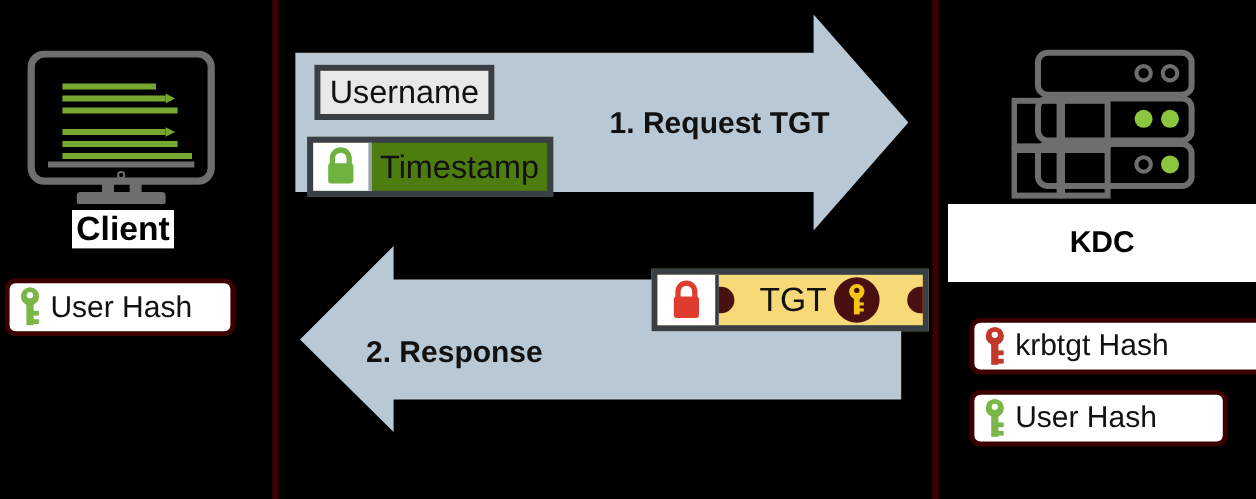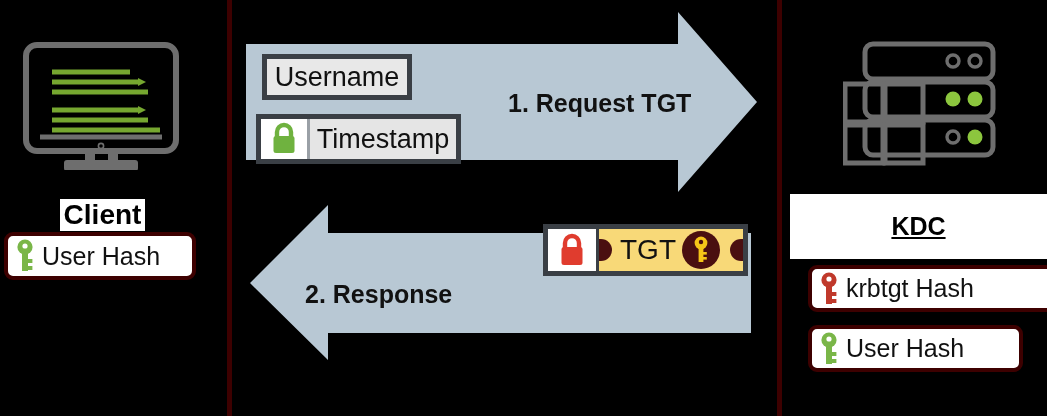--- a/index.html
+++ b/index.html
@@ -6,21 +6,21 @@
   body{width:1047px;height:416px;font-family:"Liberation Sans",sans-serif;}
   #stage{position:relative;width:1047px;height:416px;background:#000;overflow:hidden;}
 
   .divider{position:absolute;top:0;width:5px;height:416px;background:#3d0000;}
   #div-left{left:227px;}
   #div-right{left:777px;}
 
   
   .plate{position:absolute;background:#fff;color:#000;font-weight:bold;
          display:flex;align-items:center;justify-content:center;text-align:center;
-         line-height:1.08;margin-top:24px;}
+         line-height:1.08;}
 
   
   .pill{position:absolute;background:#fff;border:4px solid #3d0000;border-radius:9px;
         display:flex;align-items:center;box-sizing:border-box;}
   .pill .kicon{flex:0 0 auto;display:flex;align-items:center;justify-content:center;width:34px;}
   .pill .ptext{flex:1 1 auto;font-size:25px;color:#111;padding-right:10px;}
 
   
   #monitor{position:absolute;left:22px;top:42px;width:160px;height:128px;}
 
@@ -33,26 +33,26 @@
   .arrowlabel{position:absolute;font-weight:bold;font-size:25px;color:#111;white-space:nowrap;}
 
   
   .dbox{position:absolute;display:flex;align-items:stretch;box-sizing:border-box;}
   .dbox .cell-ico{display:flex;align-items:center;justify-content:center;background:#fff;}
   .dbox .cell-txt{display:flex;align-items:center;justify-content:center;font-size:27px;color:#111;white-space:nowrap;}
 
   #box-username{left:262px;top:54px;width:150px;height:46px;border:5px solid #3a3f45;background:#e8e8e8;}
   #box-username .cell-txt{width:100%;}
 
-  #box-timestamp{left:256px;top:114px;width:205px;height:50px;border:5px solid #3a3f45;background:#e5e5e5;}
+  #box-timestamp{left:256px;top:114px;width:205px;height:50px;border:5px solid #3a3f45;background:#4d7c0f;}
   #box-timestamp .cell-ico{width:46px;border-right:3px solid #9aa0a6;}
   #box-timestamp .cell-txt{flex:1;}
 
   
-  #box-tgt{left:543px;top:224px;width:205px;height:52px;border:5px solid #3a3f45;background:#f8d978;}
+  #box-tgt{left:543px;top:224px;width:231px;height:52px;border:5px solid #3a3f45;background:#f8d978;}
   #box-tgt .cell-ico{width:48px;border-right:3px solid #3a3f45;}
   #box-tgt .ticketarea{position:relative;flex:1;display:flex;align-items:center;justify-content:center;}
   .notch{position:absolute;top:50%;transform:translateY(-50%);width:13px;height:22px;background:#4a0f10;}
   .notch.l{left:0;border-radius:0 11px 11px 0;}
   .notch.r{right:0;border-radius:11px 0 0 11px;}
   #tgt-text{font-size:28px;color:#111;margin-right:6px;margin-left:8px;}
   .tgtkeycircle{width:38px;height:38px;border-radius:50%;background:#4a0f10;
                 display:flex;align-items:center;justify-content:center;margin-right:10px;}
 
   #box-session{left:484px;top:287px;width:256px;height:50px;border:5px solid #3d0000;background:#fff;}
@@ -170,21 +170,21 @@
       </g>
       <circle cx="110" cy="21" r="6" fill="none" stroke="#6e6e6e" stroke-width="3.4"></circle>
       <circle cx="132" cy="21" r="6" fill="none" stroke="#6e6e6e" stroke-width="3.4"></circle>
       <circle cx="110" cy="59" r="7.5" fill="#8cc63e"></circle>
       <circle cx="132" cy="59" r="7.5" fill="#8cc63e"></circle>
       <circle cx="110" cy="97" r="6" fill="none" stroke="#6e6e6e" stroke-width="3.4"></circle>
       <circle cx="132" cy="97" r="7.5" fill="#8cc63e"></circle>
     </svg>
   </div>
 
-  <div class="plate" id="kdc-label" style="left:790px;top:170px;width:257px;height:65px;font-size:25px;flex-direction:column;text-decoration:underline;">
+  <div class="plate" id="kdc-label" style="left:790px;top:170px;width:257px;height:65px;font-size:25px;flex-direction:column;">
     <span>KDC</span>
   </div>
 
   <div class="pill" id="kdc-krbtgt" style="left:808px;top:265px;width:247px;height:47px;">
     <span class="kicon">
       <svg width="22" height="34" viewBox="0 0 22 34">
         <circle cx="11" cy="8" r="7.6" fill="#c0392b"></circle>
         <circle cx="11" cy="7" r="2.6" fill="#fff"></circle>
         <rect x="8" y="14" width="6" height="18" fill="#c0392b"></rect>
         <rect x="13.4" y="20" width="5" height="4" fill="#c0392b"></rect>

